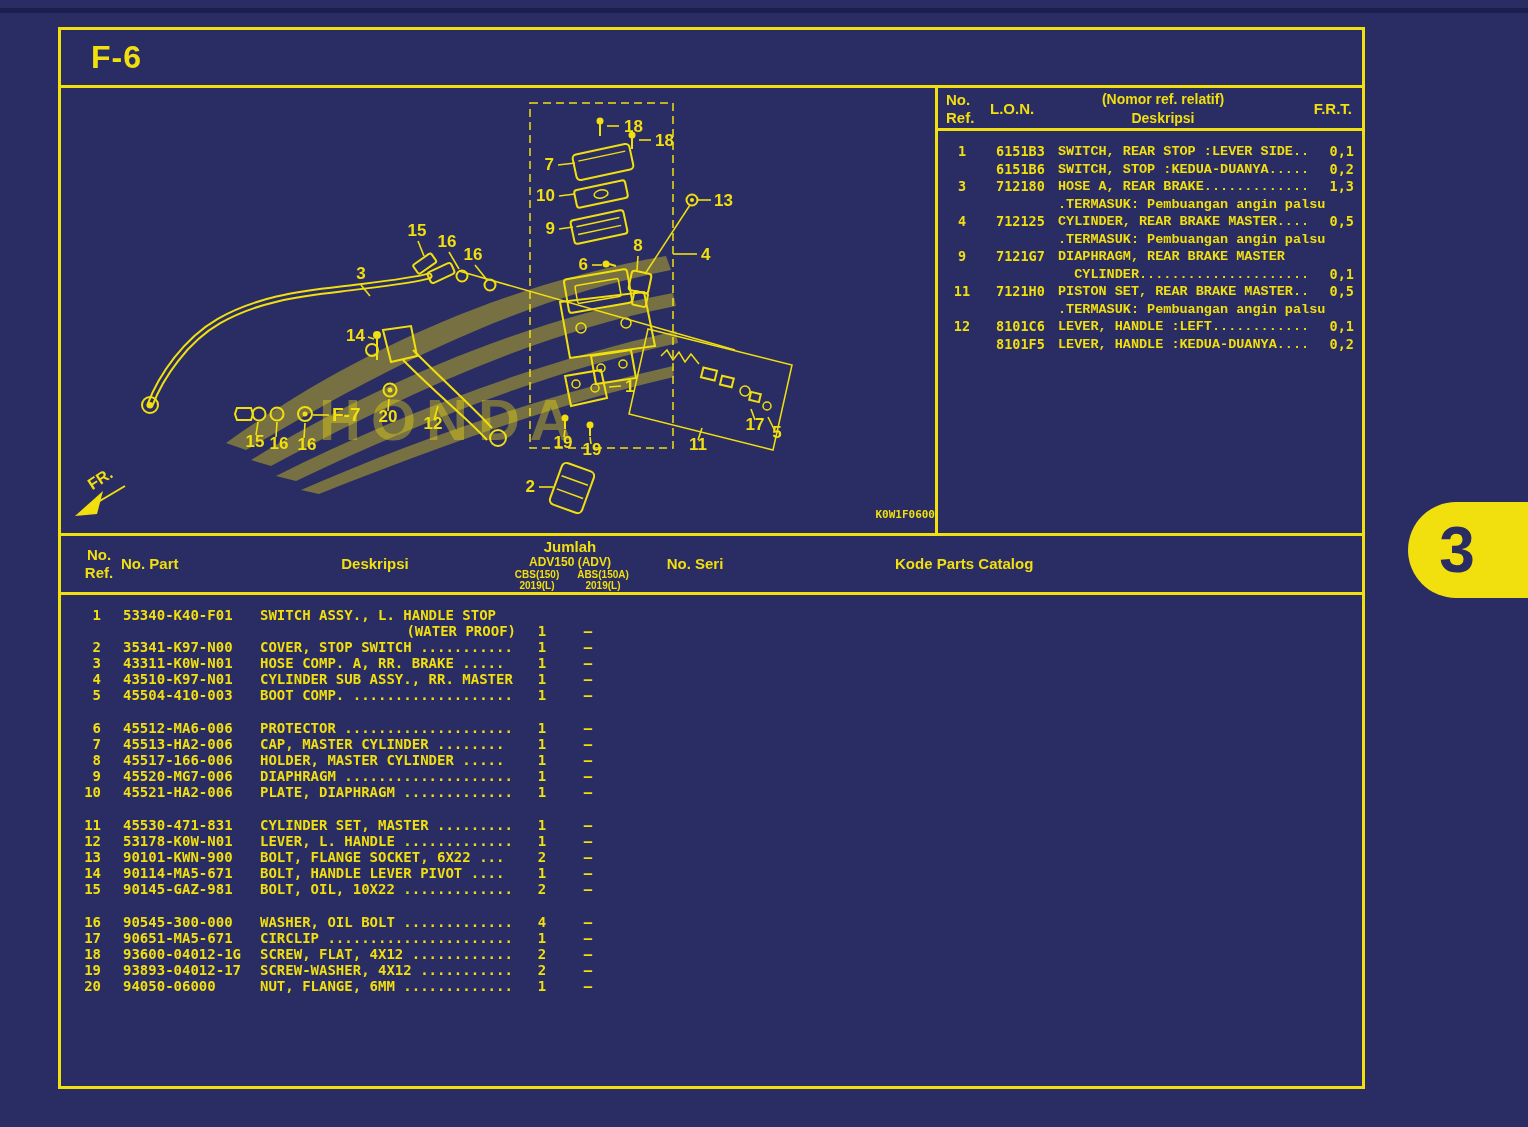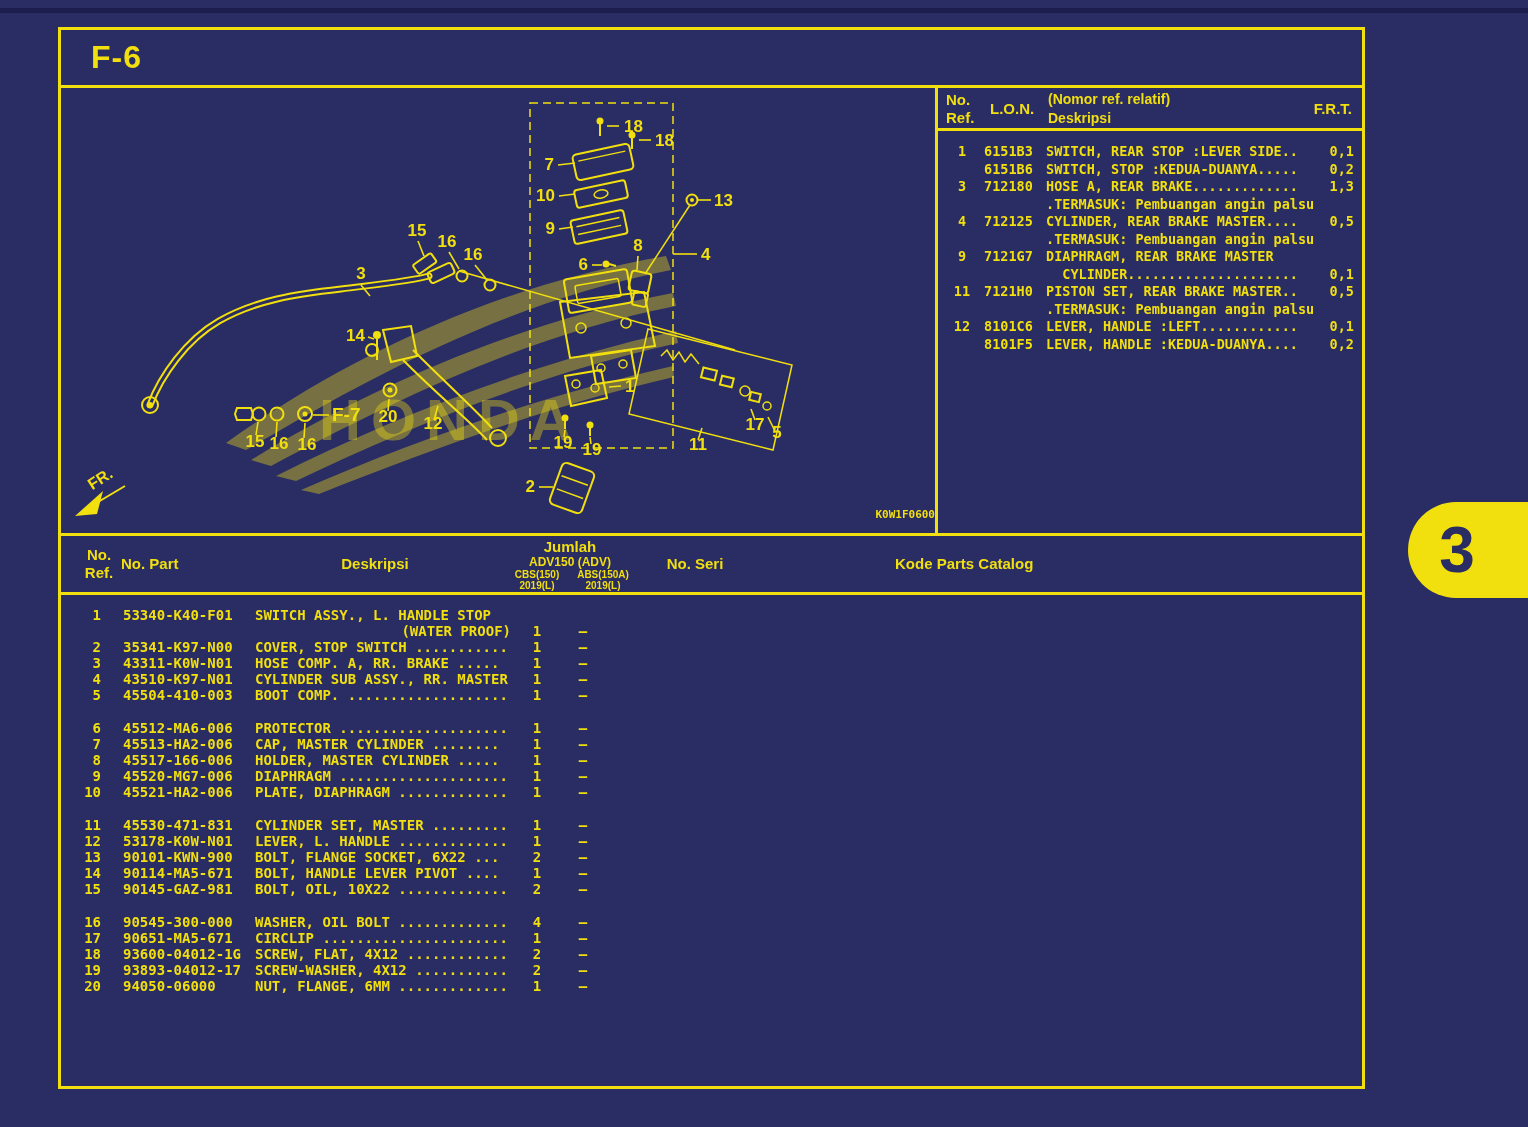--- a/index.html
+++ b/index.html
@@ -21,49 +21,49 @@
   
   .main-area{display:flex;height:445px;}
   .diagram-area{position:relative;width:874px;height:445px;}
   .diagram-svg{position:absolute;left:0;top:0;}
   
   .ref-table{width:427px;border-left:3px solid var(--yellow);color:var(--yellow);}
   .ref-header{height:43px;border-bottom:3px solid var(--yellow);position:relative;
     font-weight:bold;font-size:15px;}
   .rh-noref{position:absolute;left:8px;top:3px;line-height:18px;}
   .rh-lon{position:absolute;left:52px;top:12px;}
-  .rh-desc{position:absolute;left:110px;width:230px;top:2px;text-align:left;line-height:19px;font-size:14px;}
+  .rh-desc{position:absolute;left:110px;width:230px;top:2px;text-align:center;line-height:19px;font-size:14px;}
   .rh-frt{position:absolute;right:10px;top:12px;}
   .ref-body{padding-top:12px;font-family:"DejaVu Sans Mono",monospace;
     font-size:13.5px;font-weight:bold;}
   .ref-row{display:flex;line-height:17.5px;white-space:pre;padding-left:6px;padding-right:8px;}
   .rc-ref{width:36px;text-align:center;flex:none;}
-  .rc-lon{width:62px;margin-left:4px;flex:none;}
-  .rc-desc{flex:1;min-width:0;overflow:visible;}
+  .rc-lon{width:62px;margin-left:16px;flex:none;}
+  .rc-desc{flex:1;min-width:0;overflow:visible;font-family:Liberation Mono, monospace;}
   .rc-frt{width:46px;text-align:right;flex:none;}
   
   .parts-header{position:relative;height:62px;border-top:3px solid var(--yellow);
     border-bottom:3px solid var(--yellow);color:var(--yellow);font-weight:bold;}
   .ph-noref{position:absolute;left:8px;top:10px;width:60px;text-align:center;font-size:15px;line-height:18px;}
   .ph-nopart{position:absolute;left:60px;top:19px;width:135px;text-align:left;font-size:15px;}
   .ph-desc{position:absolute;left:244px;top:19px;width:140px;text-align:center;font-size:15px;}
   .ph-jumlah{position:absolute;left:444px;top:2px;width:130px;text-align:center;}
   .ph-jumlah .j1{font-size:15px;}
   .ph-jumlah .j2{font-size:12px;}
   .ph-jumlah .jcols{display:flex;justify-content:center;gap:4px;}
   .ph-jumlah .jcol{width:62px;font-size:10px;line-height:11px;}
   .ph-noseri{position:absolute;left:574px;top:19px;width:120px;text-align:center;font-size:15px;}
   .ph-kode{position:absolute;left:834px;top:19px;width:200px;font-size:15px;}
   
   .parts-body{padding-top:12px;color:var(--yellow);
     font-family:"DejaVu Sans Mono",monospace;font-size:14px;font-weight:bold;}
   .prow{display:flex;line-height:16px;white-space:pre;padding-left:14px;}
   .pc-ref{width:26px;text-align:right;flex:none;}
   .pc-part{width:132px;margin-left:22px;flex:none;}
-  .pc-desc{width:256px;flex:none;}
+  .pc-desc{width:256px;margin-left:5px;flex:none;}
   .pc-desc.right{text-align:right;}
   .pc-qty{width:52px;text-align:center;flex:none;}
   .pc-dash{width:40px;text-align:center;flex:none;}
   .prow-gap{height:17px;}
   
   .tab3{position:absolute;right:0;top:502px;width:120px;height:96px;background:var(--yellow);
     border-radius:48px 0 0 48px;display:flex;align-items:center;justify-content:center;
     padding-right:22px;cursor:pointer;}
   .tab3 span{color:var(--navy);font-size:64px;font-weight:bold;}
   

